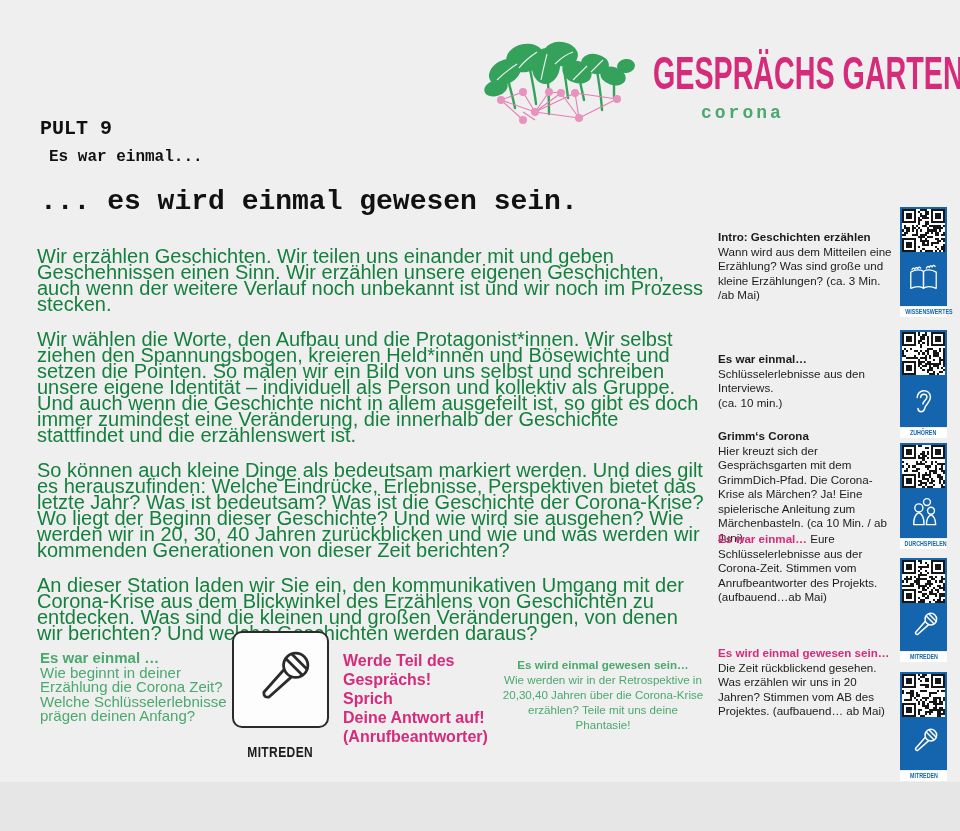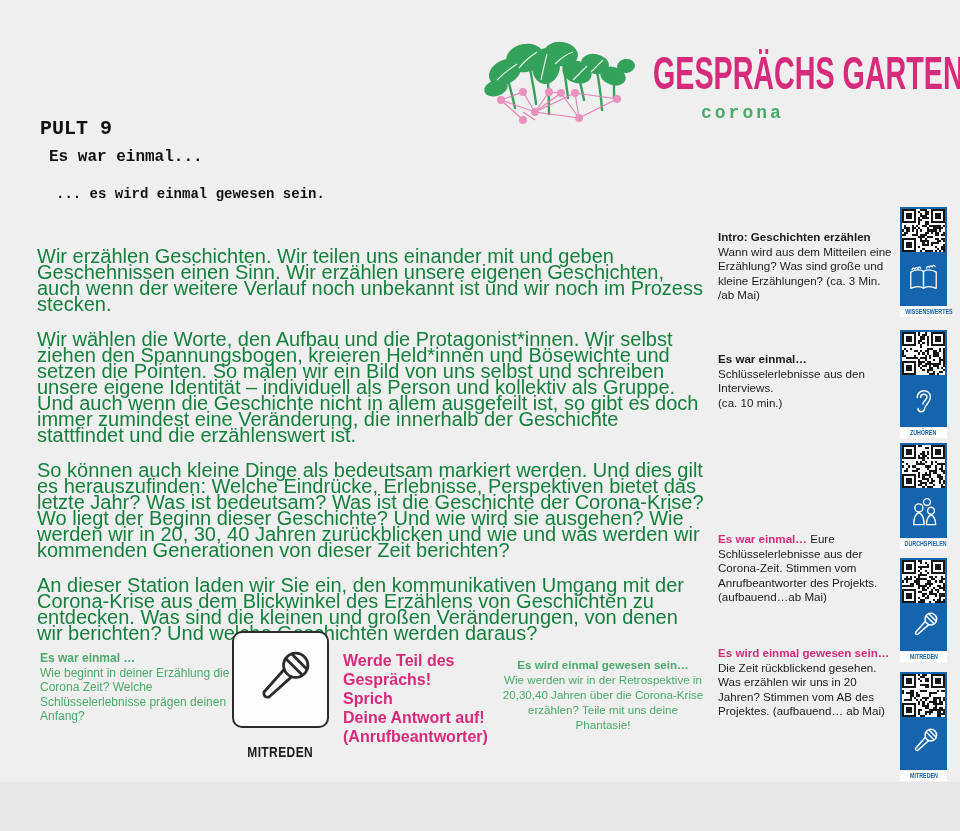--- a/index.html
+++ b/index.html
@@ -24,33 +24,33 @@
   
   .kicker {
     position:absolute; left:40px; top:117px;
     font-family:"Liberation Mono", monospace; font-weight:bold; font-size:20px; color:#111;
   }
   .title-1 {
     position:absolute; left:49px; top:148px;
     font-family:"Liberation Mono", monospace; font-weight:bold; font-size:16px; color:#111;
   }
   .title-2 {
-    position:absolute; left:56px; top:186px;
-    font-family:"Liberation Mono", monospace; font-weight:bold; font-size:14px; color:#111;
+    position:absolute; left:40px; top:186px;
+    font-family:"Liberation Mono", monospace; font-weight:bold; font-size:28px; color:#111;
   }
   
   .main-text {
     position:absolute; left:37px; top:248px; width:670px;
     font-size:20px; line-height:16px; color:#15803d;
   }
   .main-text p { margin-bottom:19px; }
   
   .green-left {
     position:absolute; left:40px; top:651px; width:198px;
-    color:#4aa96d; font-size:12px; line-height:14.6px;
+    color:#4aa96d; font-size:15px; line-height:14.6px;
   }
   .green-left .hd { font-weight:bold; }
   .mic-box {
     position:absolute; left:232px; top:631px; width:97px; height:97px;
     background:#fdfdfd; border:2.5px solid #2b2b2b; border-radius:10px;
     display:flex; align-items:center; justify-content:center;
   }
   .mic-box svg { width:74px; height:74px; }
   .mic-caption {
     position:absolute; left:232px; top:743px; width:97px; text-align:center;
@@ -198,20 +198,24 @@
   </div>
 
   <div class="sb-section s1">
     <div class="hd">Intro: Geschichten erzählen</div>
     <div class="sb-body">Wann wird aus dem Mitteilen eine Erzählung? Was sind große und kleine Erzählungen? (ca. 3 Min. /ab Mai)</div>
   </div>
   <div class="sb-section s2">
     <div class="hd">Es war einmal…</div>
     <div class="sb-body">Schlüsselerlebnisse aus den Interviews.
 (ca. 10 min.)</div>
+  </div>
+  <div class="sb-section s3">
+    <div class="hd">Grimm‘s Corona</div>
+    <div class="sb-body">Hier kreuzt sich der Gesprächsgarten mit dem GrimmDich-Pfad. Die Corona-Krise als Märchen? Ja! Eine spielerische Anleitung zum Märchenbasteln. (ca 10 Min. / ab Juni)</div>
   </div>
   <div class="sb-section s4">
     <span class="inline-hd">Es war einmal…</span><span class="sb-body"> Eure Schlüsselerlebnisse aus der Corona-Zeit. Stimmen vom Anrufbeantworter des Projekts. (aufbauend…ab Mai)</span>
   </div>
   <div class="sb-section s5">
     <div class="hd pink">Es wird einmal gewesen sein…</div>
     <div class="sb-body">Die Zeit rückblickend gesehen. Was erzählen wir uns in 20 Jahren? Stimmen vom AB des Projektes. (aufbauend… ab Mai)</div>
   </div>
 
   <div class="tile t1">

